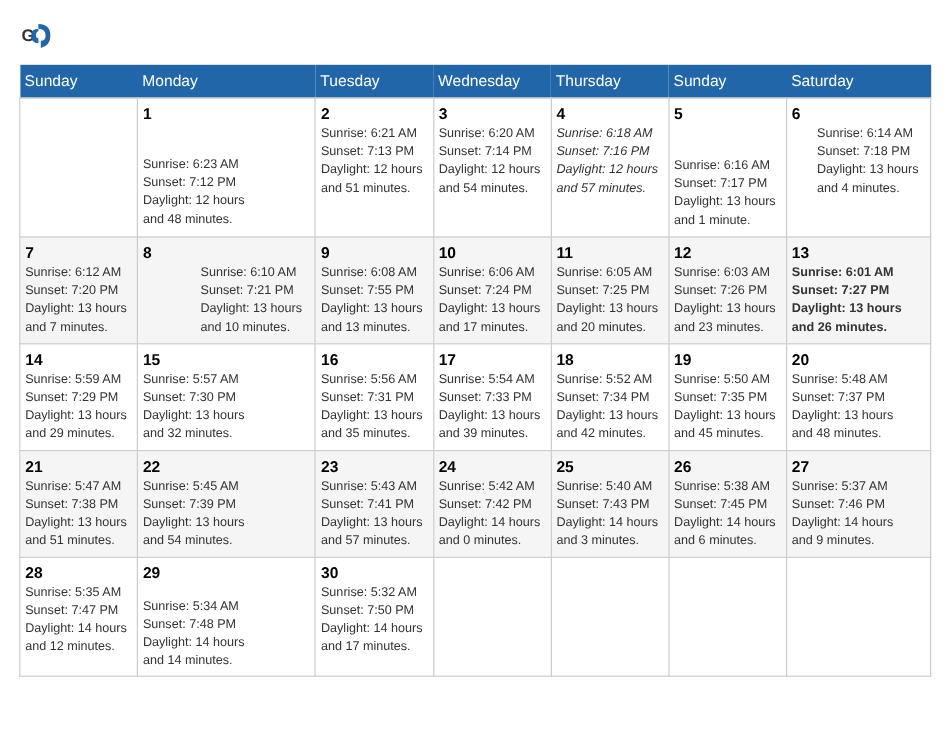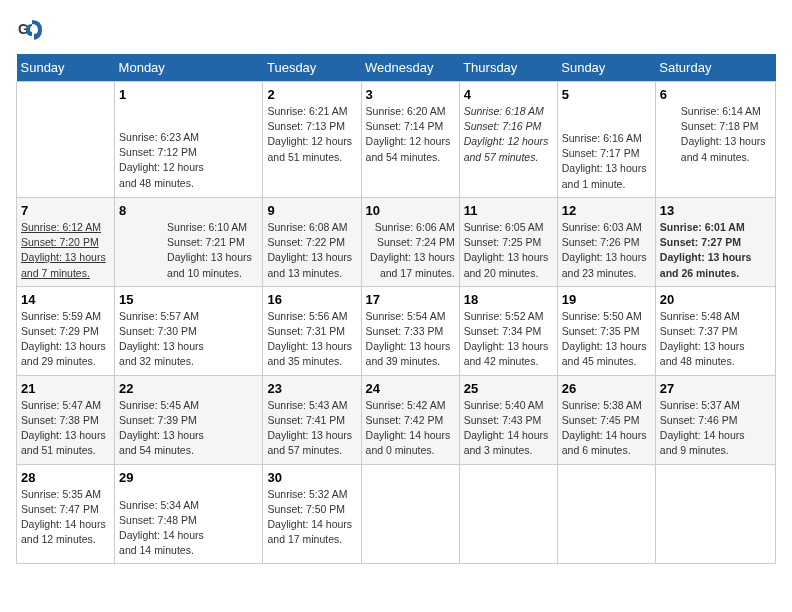--- a/index.html
+++ b/index.html
@@ -159,42 +159,42 @@
           <span class="day-number">6</span>
           <div class="day-info" style="white-space: pre-line; margin-left: 21px;">Sunrise: 6:14 AM
 Sunset: 7:18 PM
 Daylight: 13 hours
 and 4 minutes.</div>
         </td>
       </tr>
       <tr>
         <td>
           <span class="day-number">7</span>
-          <div class="day-info" style="white-space: pre-line; text-decoration: underline;">Sunrise: 6:12 AM
+          <div class="day-info" style="white-space: pre-line;">Sunrise: 6:12 AM
 Sunset: 7:20 PM
 Daylight: 13 hours
 and 7 minutes.</div>
         </td>
         <td>
           <span class="day-number">8</span>
           <div class="day-info" style="white-space: pre-line; margin-left: 48px;">Sunrise: 6:10 AM
 Sunset: 7:21 PM
 Daylight: 13 hours
 and 10 minutes.</div>
         </td>
         <td>
           <span class="day-number">9</span>
           <div class="day-info" style="white-space: pre-line;">Sunrise: 6:08 AM
-Sunset: 7:22 PM
+Sunset: 7:55 PM
 Daylight: 13 hours
 and 13 minutes.</div>
         </td>
         <td>
           <span class="day-number">10</span>
-          <div class="day-info" style="white-space: pre-line; text-align: right;">Sunrise: 6:06 AM
+          <div class="day-info" style="white-space: pre-line;">Sunrise: 6:06 AM
 Sunset: 7:24 PM
 Daylight: 13 hours
 and 17 minutes.</div>
         </td>
         <td>
           <span class="day-number">11</span>
           <div class="day-info" style="white-space: pre-line;">Sunrise: 6:05 AM
 Sunset: 7:25 PM
 Daylight: 13 hours
 and 20 minutes.</div>

